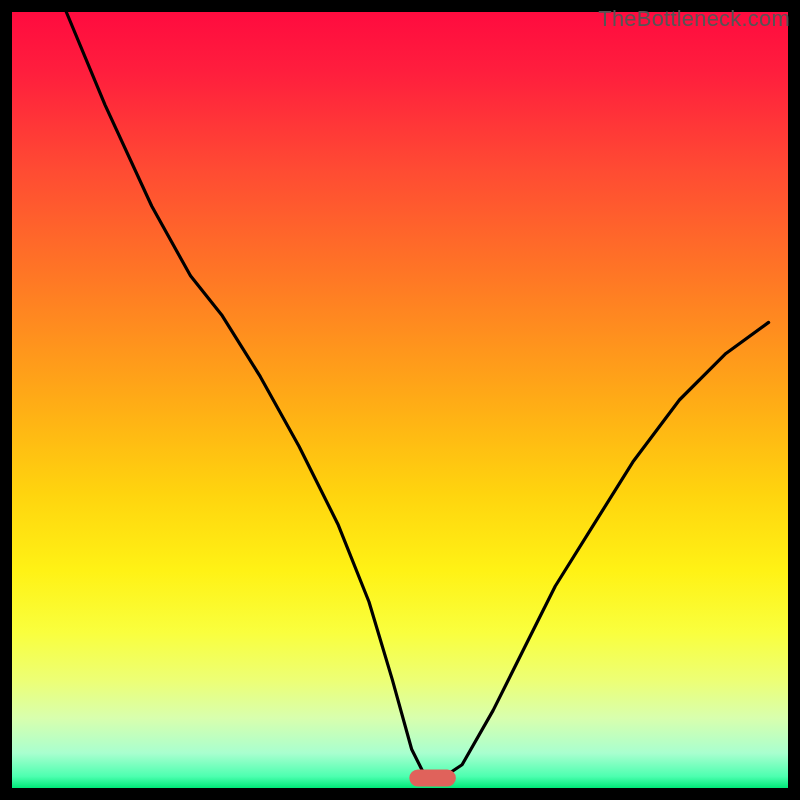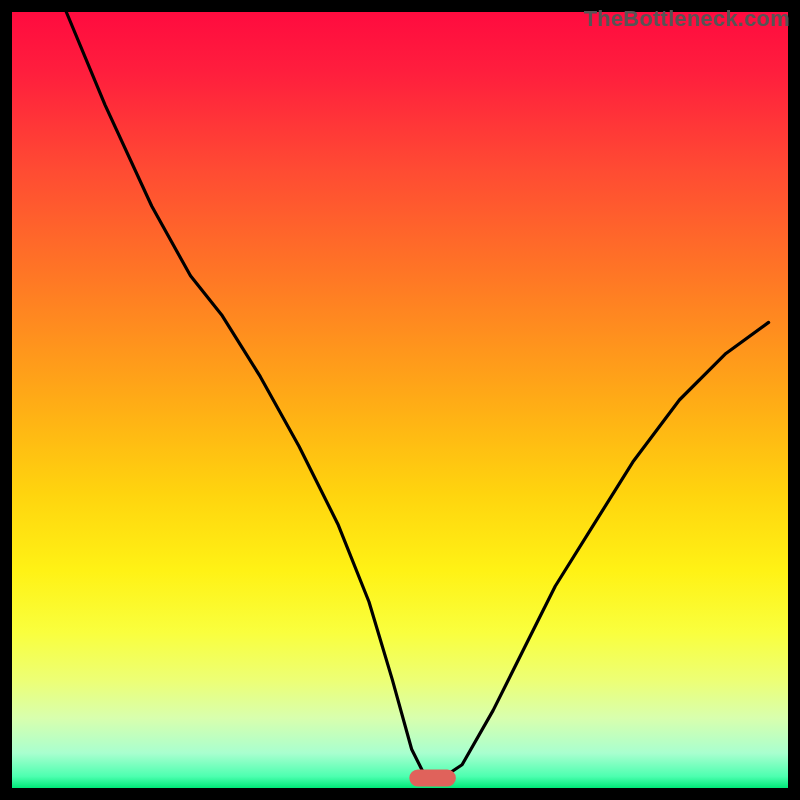--- a/index.html
+++ b/index.html
@@ -17,21 +17,21 @@
     left: 0;
     top: 0;
     width: 800px;
     height: 800px;
   }
   .watermark {
     position: absolute;
     top: 6px;
     right: 10px;
     font-size: 22px;
-    font-weight: 700;
+    font-weight: 400;
     color: #555;
     letter-spacing: 0.2px;
     user-select: none;
   }
   svg { display: block; }
 </style>
 </head>
 <body>
 
 <div class="chart-frame">

